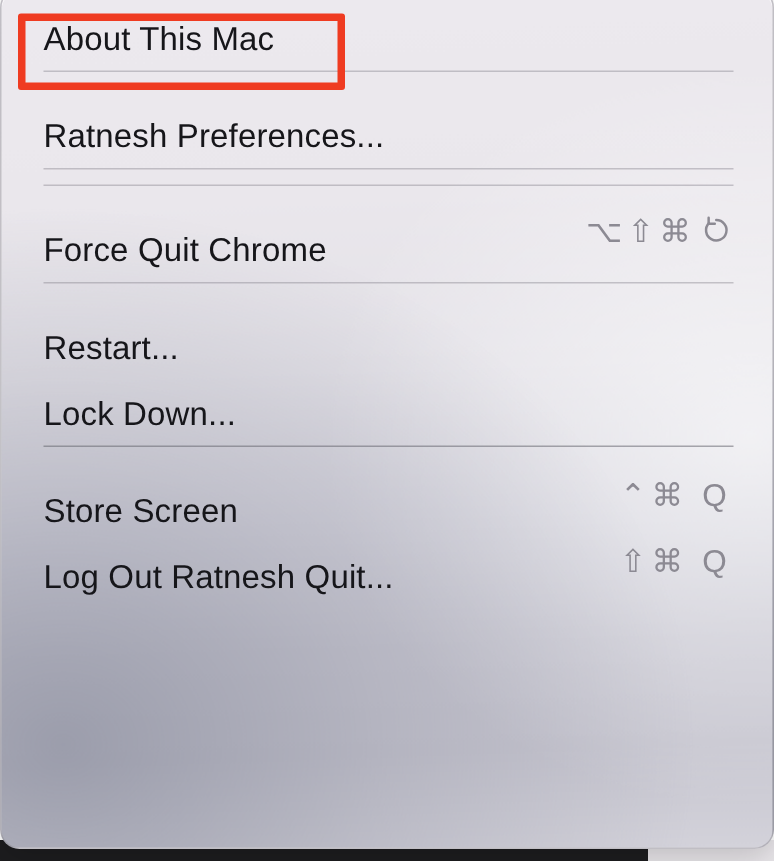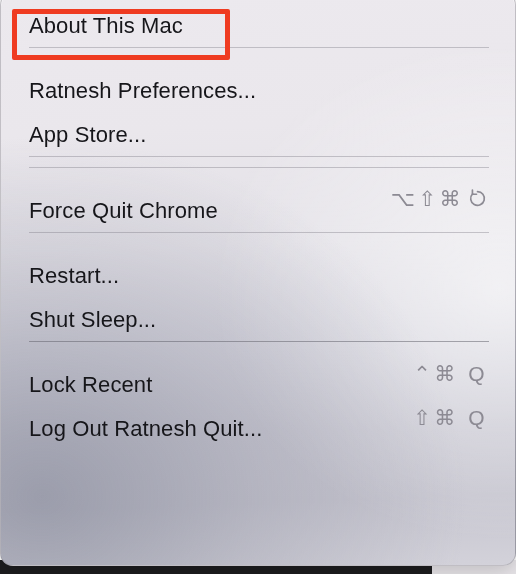--- a/index.html
+++ b/index.html
@@ -164,47 +164,44 @@
     <div class="menu-list">
 
       <div class="menu-item">
         <span class="label">About This Mac</span>
       </div>
       <div class="separator"></div>
 
       <div class="menu-item">
         <span class="label">Ratnesh Preferences...</span>
       </div>
-      <div class="menu-item">
-        <span class="label">App Store...</span>
-      </div>
       <div class="separator"></div>
 
       <div class="separator"></div>
 
       <div class="menu-item">
         <span class="label">Force Quit Chrome</span>
         <span class="spacer"></span>
         <span class="shortcut"><span>⌥⇧⌘</span><span class="esc-icon"><svg width="21" height="21" viewBox="0 0 24 24" fill="none" stroke="#8c8a93" stroke-width="1.9" stroke-linecap="round" stroke-linejoin="round">
                 <path d="M12 4.2 A7.8 7.8 0 1 1 6.4 6.6"></path>
                 <path d="M6.2 2.4 L6.2 7.1 L10.9 7.1"></path>
               </svg></span></span>
       </div>
       <div class="separator"></div>
 
       <div class="menu-item">
         <span class="label">Restart...</span>
       </div>
       <div class="menu-item">
-        <span class="label">Shut Sleep...</span>
+        <span class="label">Lock Down...</span>
       </div>
       <div class="separator sep-dark"></div>
 
       <div class="menu-item">
-        <span class="label">Lock Recent</span>
+        <span class="label">Store Screen</span>
         <span class="spacer"></span>
         <span class="shortcut">⌃⌘ Q</span>
       </div>
       <div class="menu-item">
         <span class="label">Log Out Ratnesh Quit...</span>
         <span class="spacer"></span>
         <span class="shortcut">⇧⌘ Q</span>
       </div>
 
     </div>

